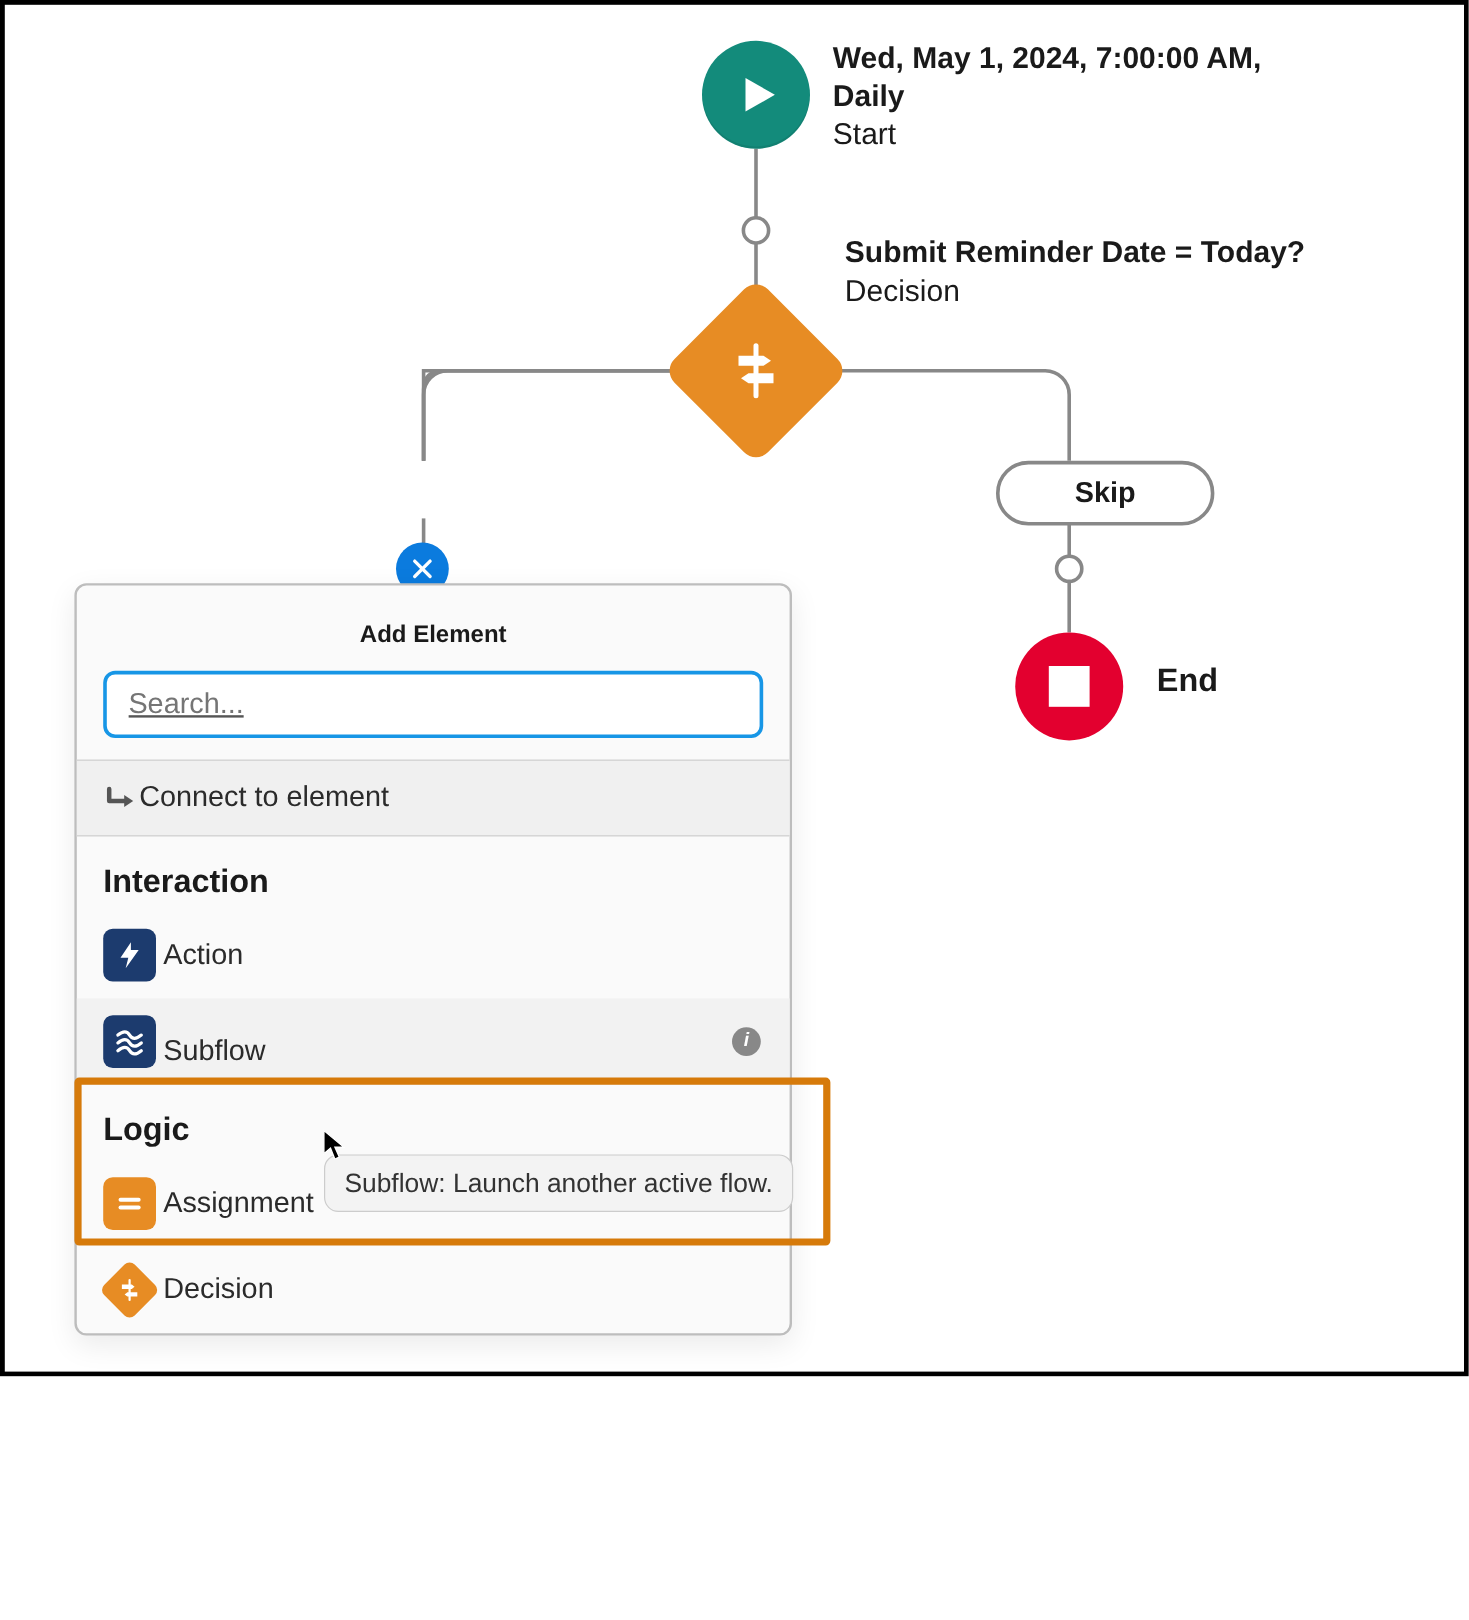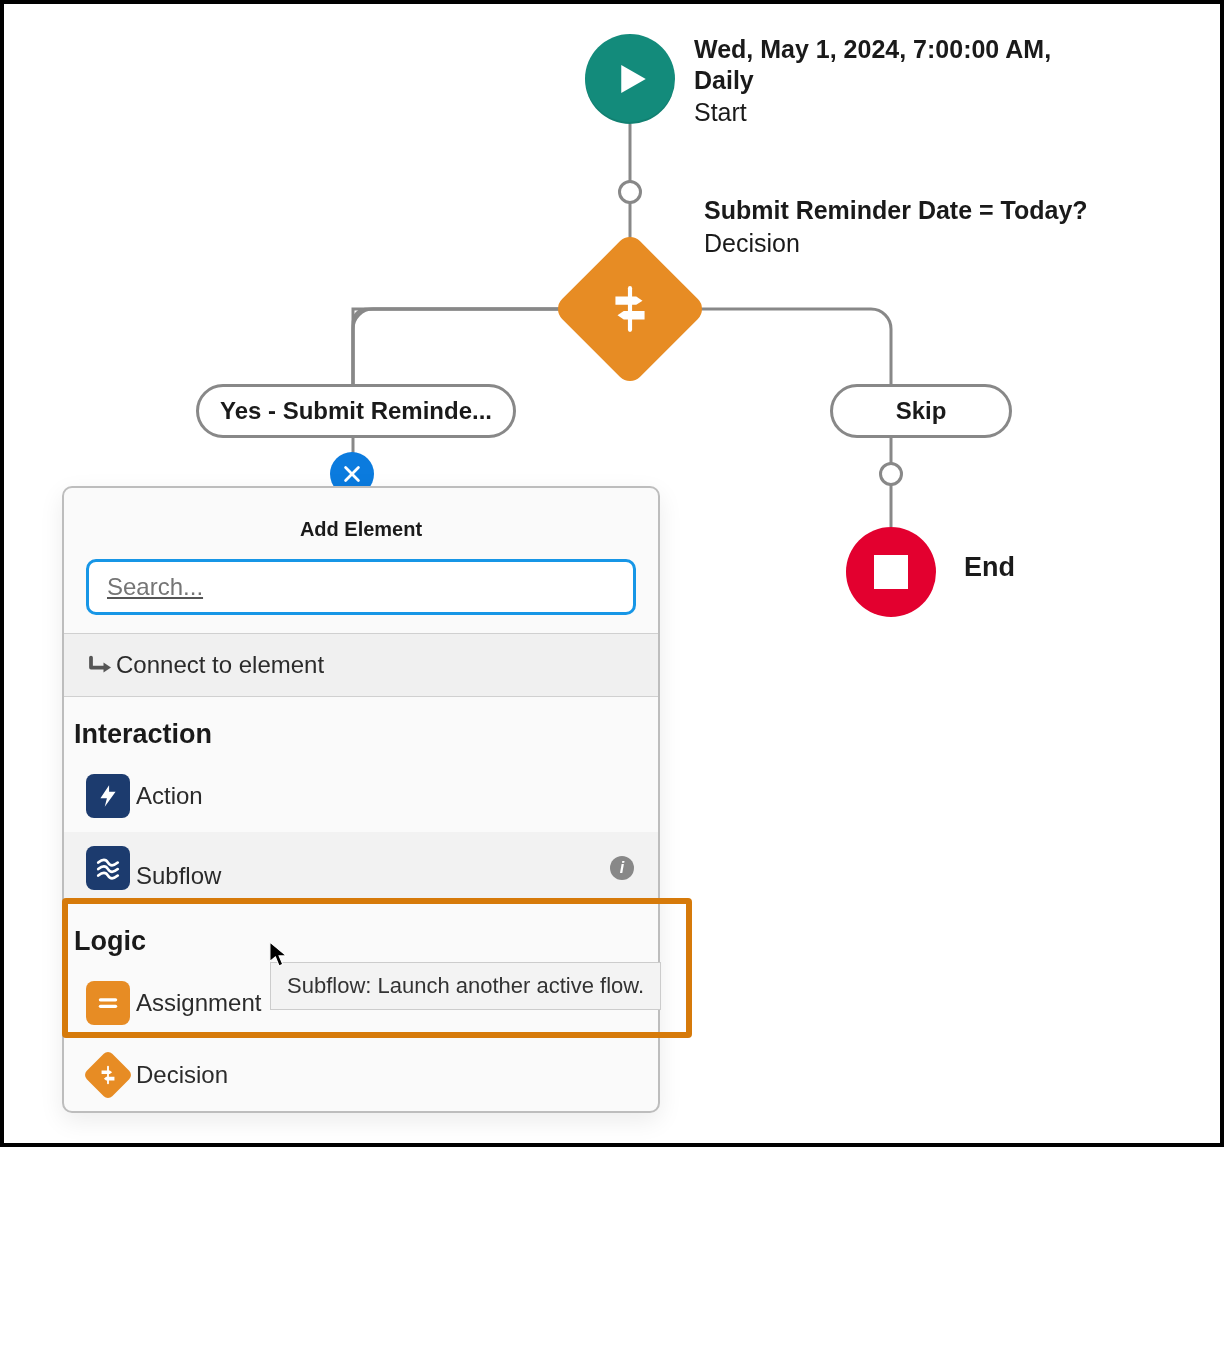--- a/index.html
+++ b/index.html
@@ -172,21 +172,21 @@
     display: flex; align-items: center; 
     padding: 16px 22px;
     border-top: 1px solid #d0d0d0;
     border-bottom: 1px solid #d0d0d0;
     background: #f0f0f0;
     font-size: 24px;
     color: #2b2b2b;
   }
   .connect-row svg { width: 30px; height: 30px; }
   .section-title {
-    padding: 22px 10px 10px;
+    padding: 22px 22px 10px;
     font-size: 27px;
     font-weight: 800;
     color: #1a1a1a;
   }
   .item {
     display: flex; align-items: center; gap: 6px;
     padding: 14px 22px;
     font-size: 24px;
     color: #2b2b2b;
     cursor: pointer;
@@ -229,21 +229,21 @@
     font-size: 16px;
     font-weight: 700;
     font-style: italic;
   }
   .tooltip {
     position: absolute;
     left: 266px; top: 958px;
     padding: 10px 16px;
     background: #f3f3f3;
     border: 1px solid #ccc;
-    border-radius: 0;
+    border-radius: 12px;
     font-size: 22px;
     color: #333;
     white-space: nowrap;
   }
   .highlight {
     position: absolute;
     left: 58px; top: 894px;
     width: 618px; height: 128px;
     border: 6px solid #d67a0a;
     border-radius: 4px;
@@ -303,23 +303,20 @@
         <path d="M12 2 v20" stroke="#fff" stroke-width="2" stroke-linecap="round"></path>
         <path d="M5 6 h10 l3 2 -3 2 H5 Z" fill="#fff"></path>
         <path d="M19 13 H9 l-3 2 3 2 h10 Z" fill="#fff"></path>
       </svg>
     </div>
     <div class="decision-label">
       <span class="b">Submit Reminder Date = Today?</span><br>
       <span>Decision</span>
     </div>
 
-    <div class="chip chip-left">
-      <span>Yes - Submit Reminde...</span>
-    </div>
     <div class="chip chip-right">
       <span>Skip</span>
     </div>
 
     <div class="close-btn">
       <svg viewBox="0 0 24 24">
         <path d="M5 5 L19 19 M19 5 L5 19" stroke="#fff" stroke-width="3" stroke-linecap="round"></path>
       </svg>
     </div>
 

